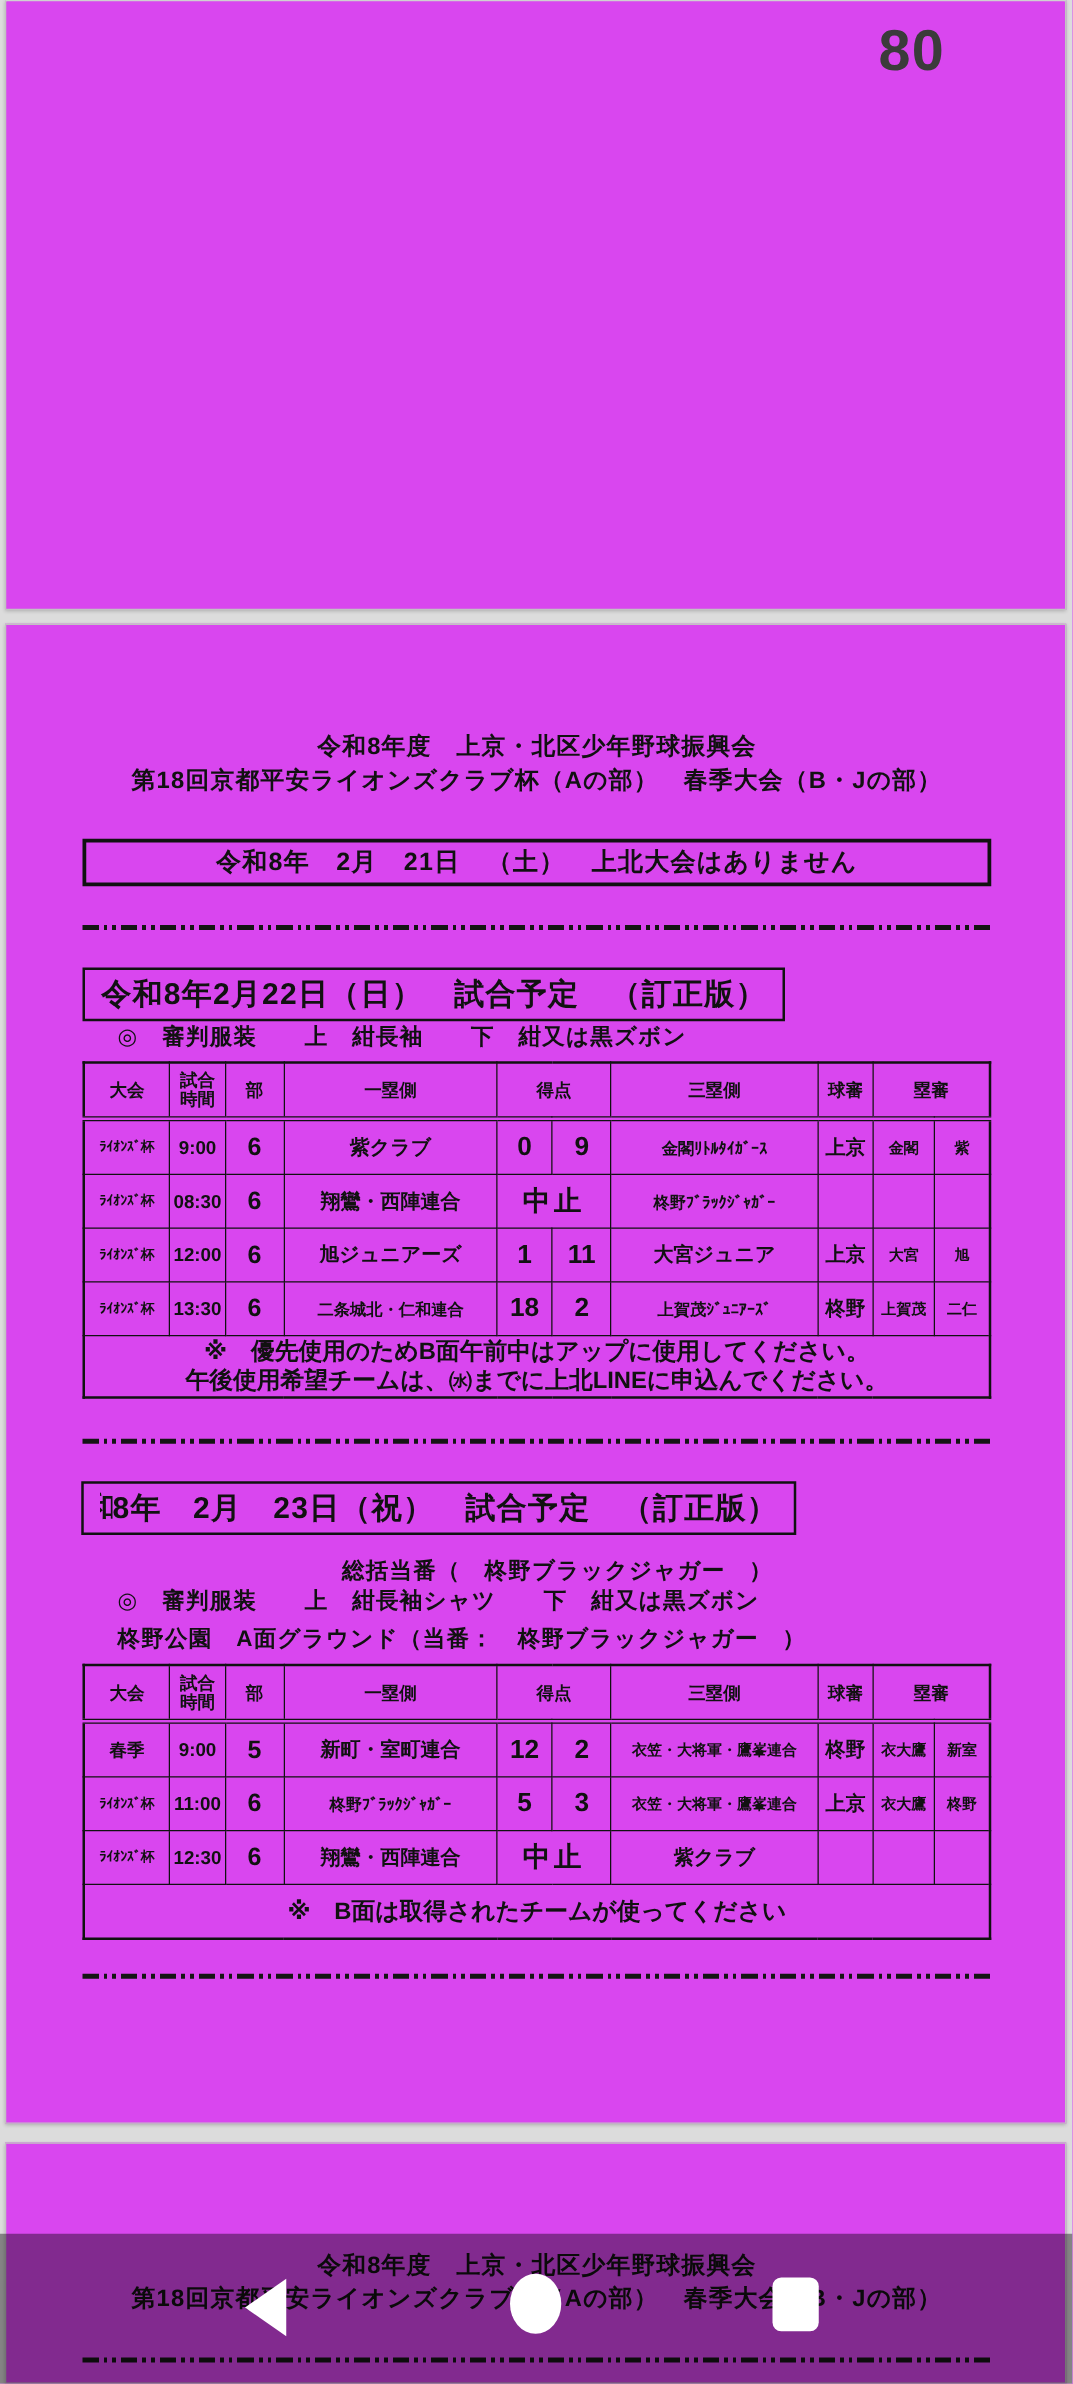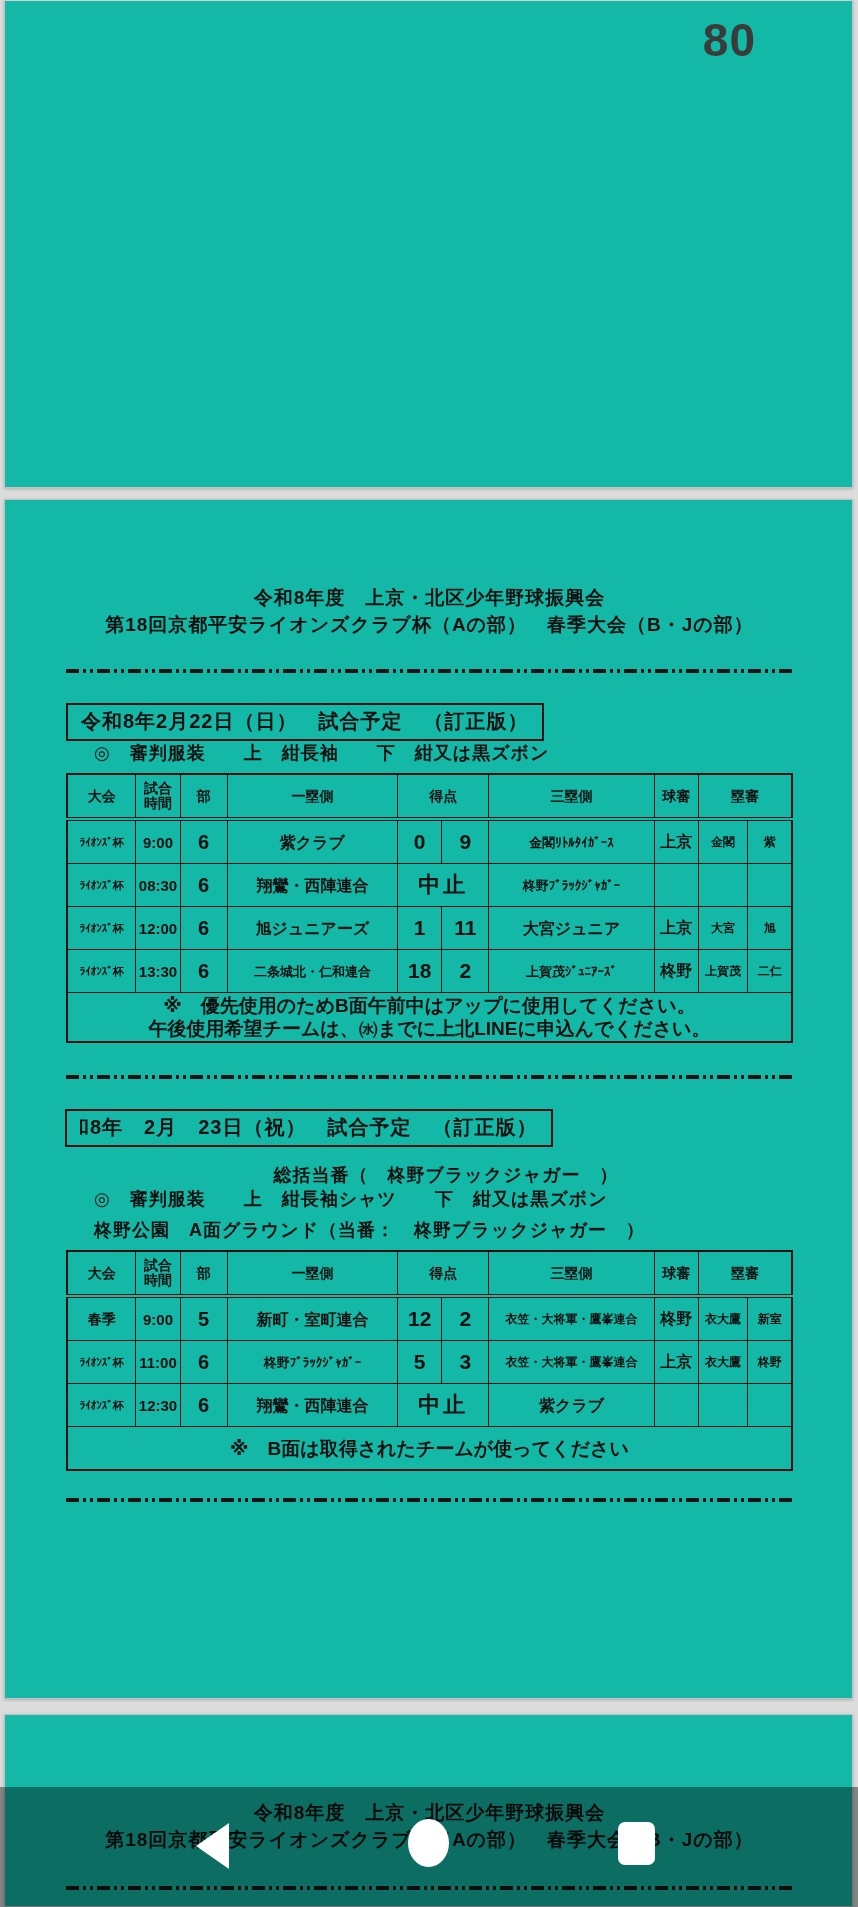--- a/index.html
+++ b/index.html
@@ -4,21 +4,21 @@
 <style>
   html,body{margin:0;padding:0;}
   body{
     width:858px;height:1907px;position:relative;overflow:hidden;
     background:#dcdcdc;
     font-family:"Liberation Sans","DejaVu Sans",sans-serif;
     color:#111;
   }
   .page{
     position:absolute;left:4px;width:849px;box-sizing:border-box;
-    background:#14b8a6;border:1px solid #c2c2c2;
+    background:#d946ef;border:1px solid #c2c2c2;
     box-shadow:0 1px 3px rgba(0,0,0,0.22);
   }
   #page1{top:0;height:488px;border-top-color:#d0d0d0;}
   #page2{top:499px;height:1200px;}
   #page3{top:1714px;height:193px;}
 
   .page-number{
     position:absolute;top:12px;right:96px;
     font-size:46px;font-weight:700;color:#3b3b3b;letter-spacing:1px;
   }
@@ -40,21 +40,21 @@
       #141414 17px 20px, transparent 20px 24px,
       #141414 24px 27px, transparent 27px 31px);
   }
   .divider.d2{margin-top:32px;}
   .divider.d3{margin-top:27px;}
   .divider.p3{margin-top:33px;}
 
   .date-box{
     display:inline-block;border:2.5px solid #111;
     padding:3px 13px 4px 13px;margin-top:30px;
-    font-size:20px;font-weight:700;letter-spacing:1px;
+    font-size:24px;font-weight:700;letter-spacing:1px;
   }
   .clip-prefix{display:inline-block;width:10px;overflow:hidden;vertical-align:bottom;white-space:nowrap;}
   .clip-prefix > span{display:inline-block;margin-left:-11px;}
 
   .meta-line{font-size:18px;font-weight:700;letter-spacing:1px;}
   .supervisor{margin-top:20px;padding-left:33px;}
   .dress{margin-top:0;padding-left:28px;}
   .ground{margin-top:7px;padding-left:28px;}
   .s2 .supervisor{margin-top:16px;text-align:center;}
 
@@ -103,20 +103,21 @@
   <div class="page-number">80</div>
 </div>
 
 <div class="page" id="page2">
   <div class="content">
     <div class="doc-title">
       <span class="t1">令和8年度　上京・北区少年野球振興会</span>
       <span class="t2">第18回京都平安ライオンズクラブ杯（Aの部）　春季大会（B・Jの部）</span>
     </div>
 
+    <div class="notice-box">令和8年　2月　21日　（土）　上北大会はありません</div>
 
     <div class="divider"></div>
 
     <div class="section s1">
       <div>
         <span class="date-box"><span>令和8年2月22日（日）　試合予定　（訂正版）</span></span>
       </div>
       <div class="meta-line dress">◎　審判服装　　上　紺長袖　　下　紺又は黒ズボン</div>
 
       <table class="sched">

